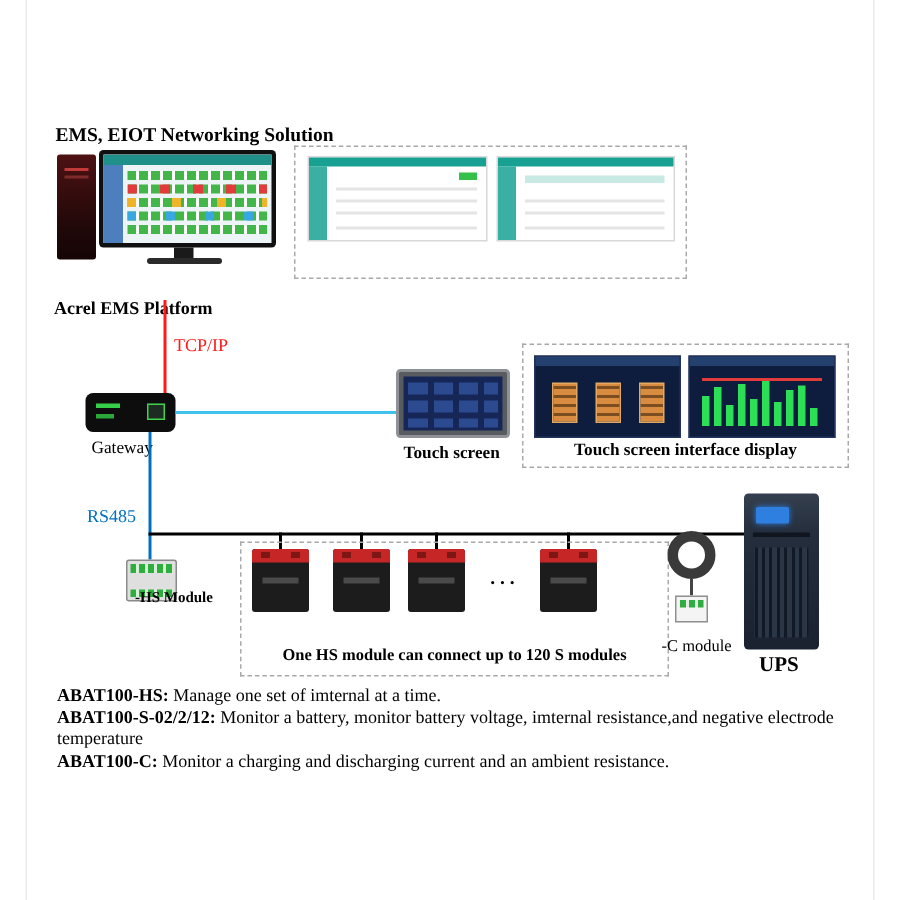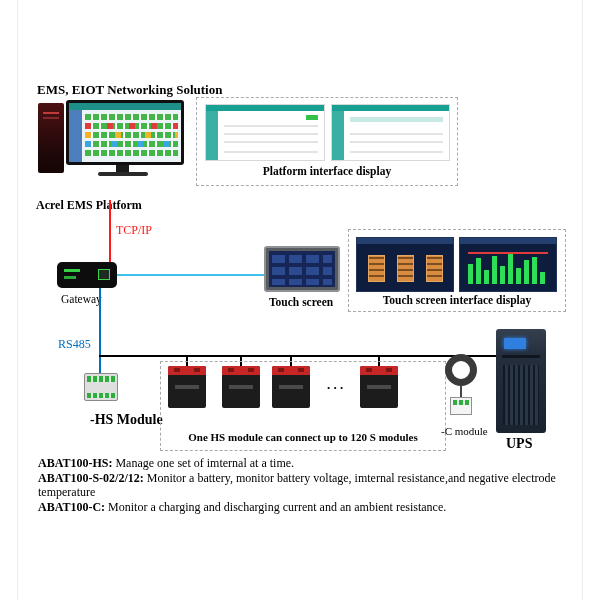--- a/index.html
+++ b/index.html
@@ -86,21 +86,21 @@
 
   
   .bus { left:99px; top:355px; width:398px; height:2px; background:#000; }
   .drop { position:absolute; top:355px; width:2px; height:12px; background:#000; }
   .d1 { left:186px; } .d2 { left:240px; } .d3 { left:290px; } .d4 { left:378px; }
 
   
   .hs { left:84px; top:373px; width:34px; height:28px; background:#dfdfdf; border:1px solid #8a8a8a; border-radius:2px; }
   .hsterm  { position:absolute; left:2px; right:2px; top:2px; height:6px; background:repeating-linear-gradient(90deg,#2fae3f 0 4px,#d8efd8 4px 6px); }
   .hsterm2 { position:absolute; left:2px; right:2px; bottom:2px; height:5px; background:repeating-linear-gradient(90deg,#2fae3f 0 4px,#d8efd8 4px 6px); }
-  .hslabel { left:90px; top:412px; font-size:14px; font-weight:bold; }
+  .hslabel { left:90px; top:393px; font-size:10px; font-weight:bold; }
 
   
   .sbox { left:160px; top:361px; width:286px; height:90px; border:1px dashed #a9a9a9; }
   .battery { position:absolute; top:366px; width:38px; height:42px; background:#1c1c1c; border-radius:2px; }
   .b1 { left:168px; } .b2 { left:222px; } .b3 { left:272px; } .b4 { left:360px; }
   .bband { position:absolute; left:0; top:0; right:0; height:9px; background:#c62626; border-radius:2px 2px 0 0; }
   .bcap { position:absolute; top:2px; width:6px; height:4px; background:#7e1616; }
   .bcapL { left:6px; } .bcapR { right:6px; }
   .bline { position:absolute; left:7px; top:19px; width:24px; height:4px; background:#4a4a4a; }
   .dots { left:312px; top:377px; width:46px; text-align:center; font-weight:bold; font-size:13px; }
@@ -164,21 +164,20 @@
     <div class="pline pl4"></div>
   </div>
   <div class="abs pshot ps2">
     <div class="ptop"></div>
     <div class="pside"></div>
     <div class="pthead"></div>
     <div class="pline pl2"></div>
     <div class="pline pl3"></div>
     <div class="pline pl4"></div>
   </div>
-  <div class="abs pcap">Platform interface display</div>
 
   <div class="abs tcpline"></div>
   <div class="abs tcplabel">TCP/IP</div>
 
   <div class="abs gw">
     <div class="gwled"></div>
     <div class="gwled2"></div>
     <div class="gwport"></div>
   </div>
   <div class="abs gwlabel">Gateway</div>

